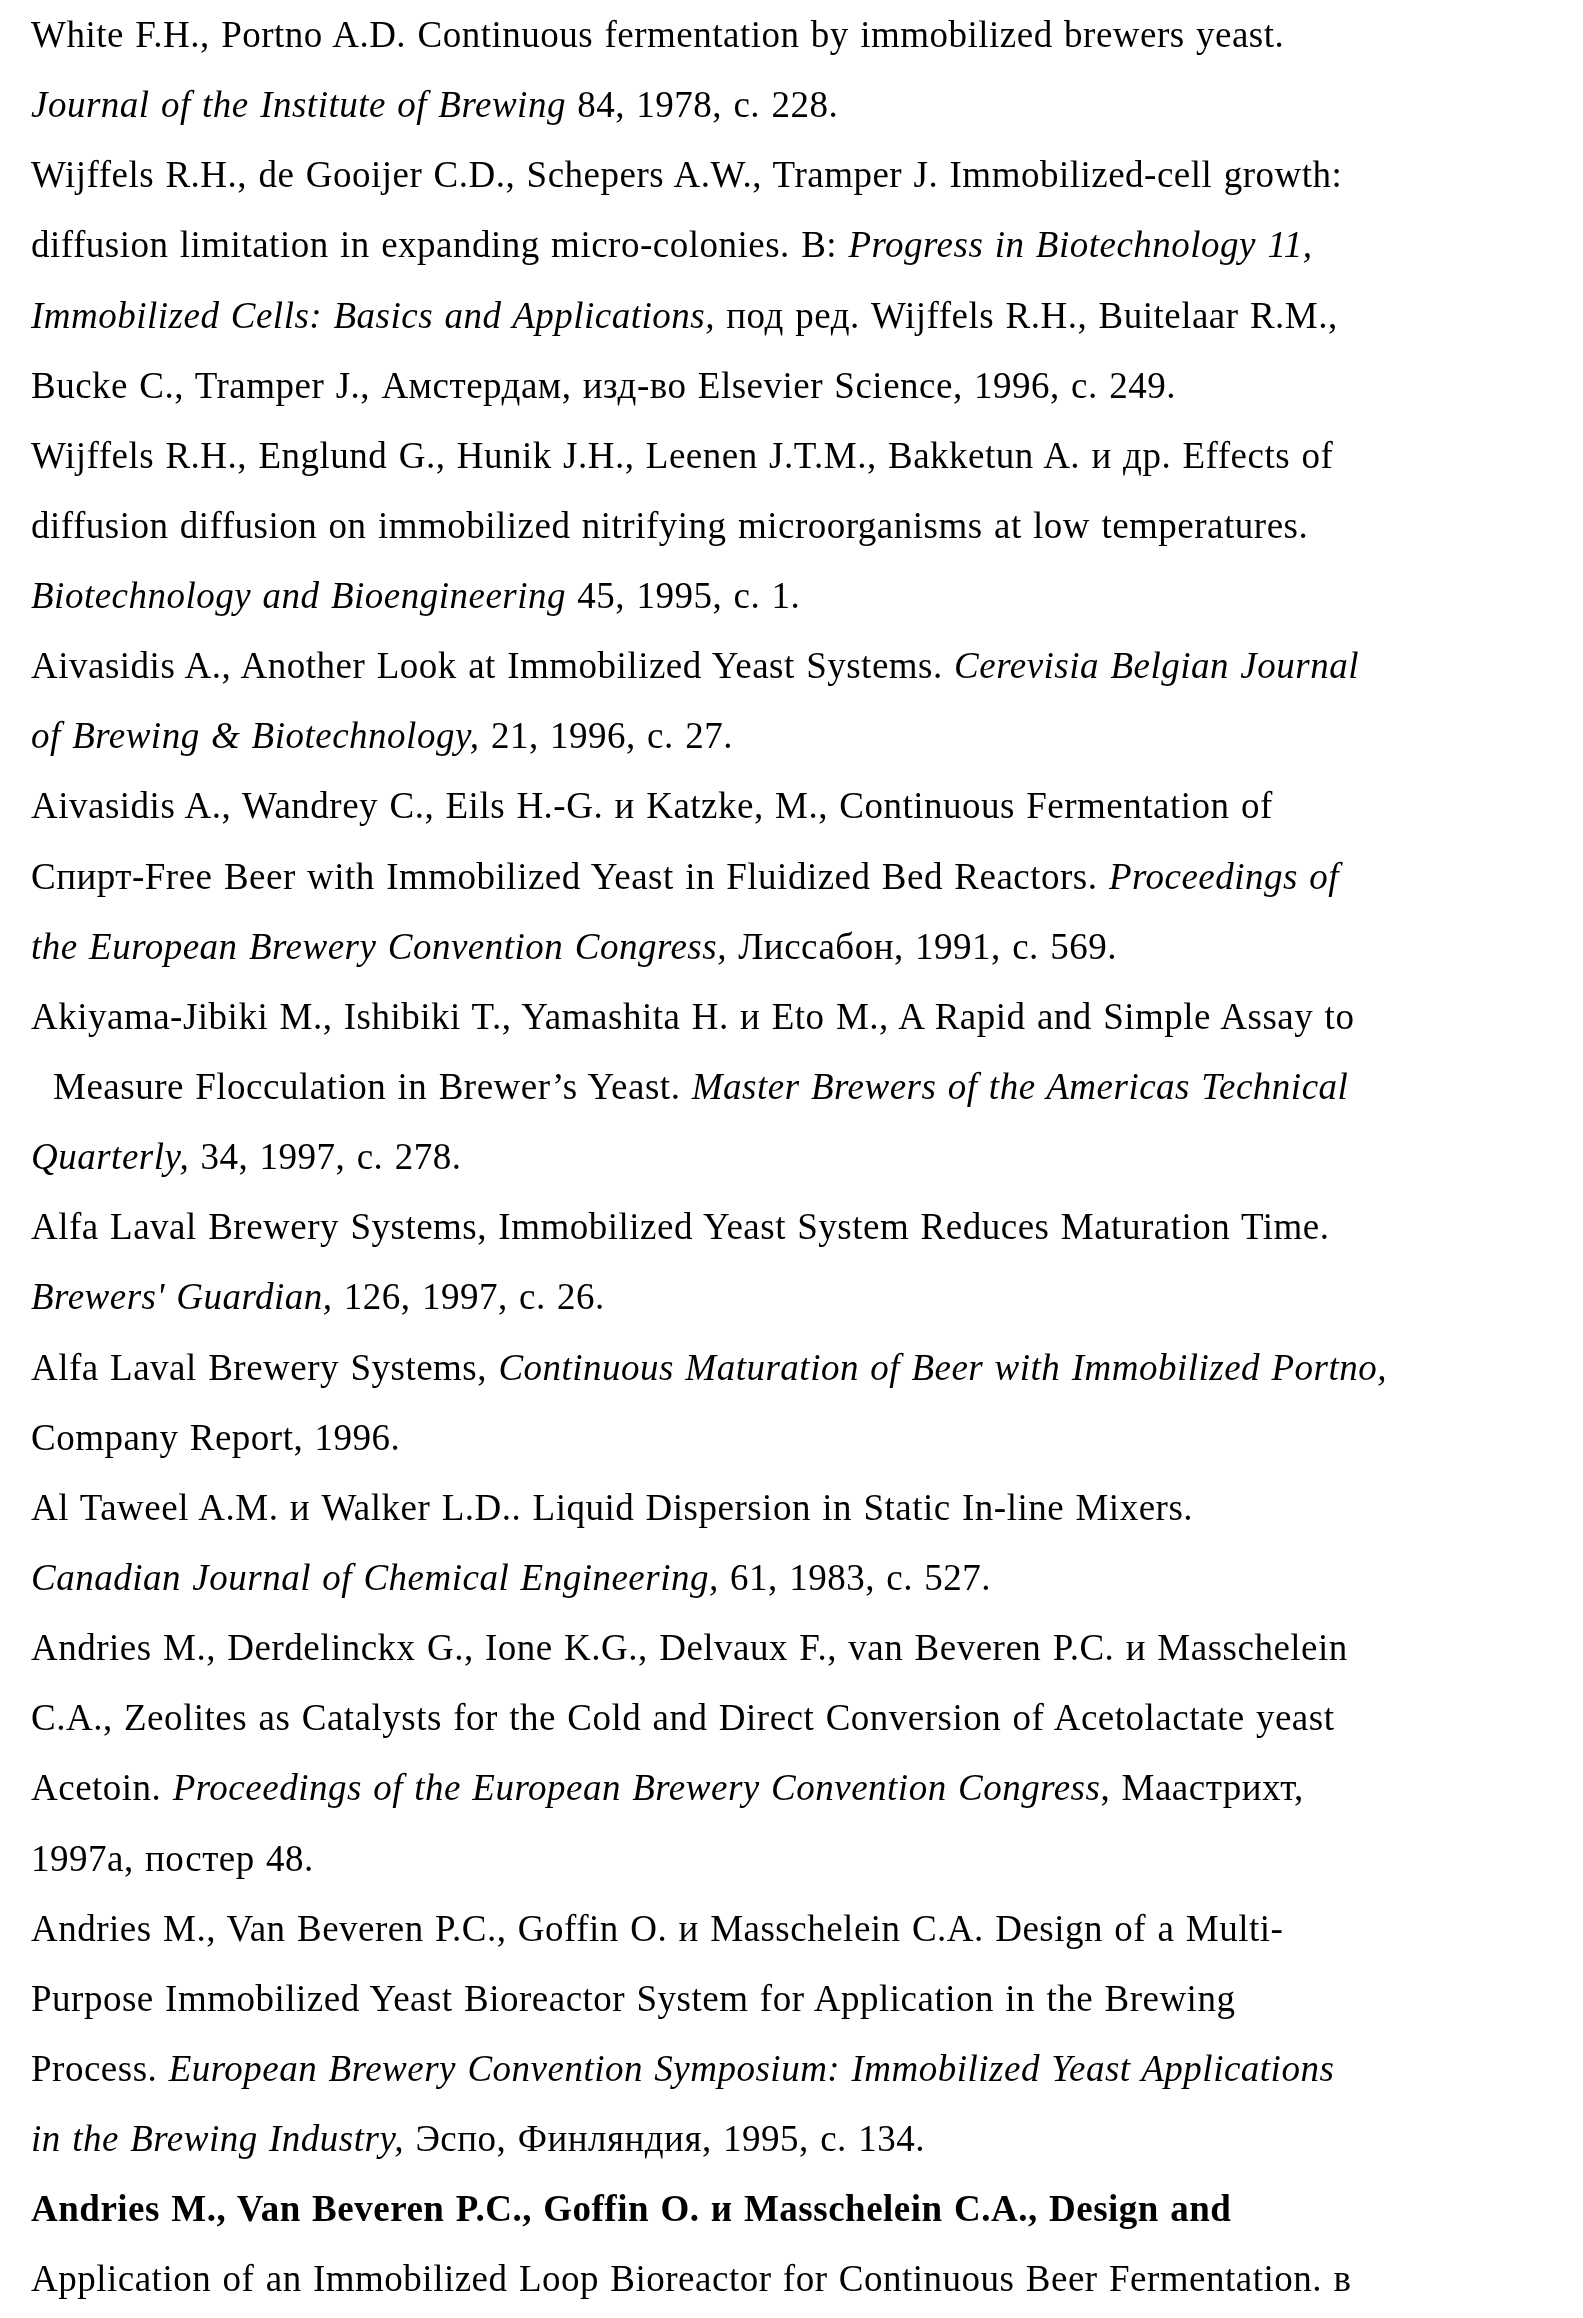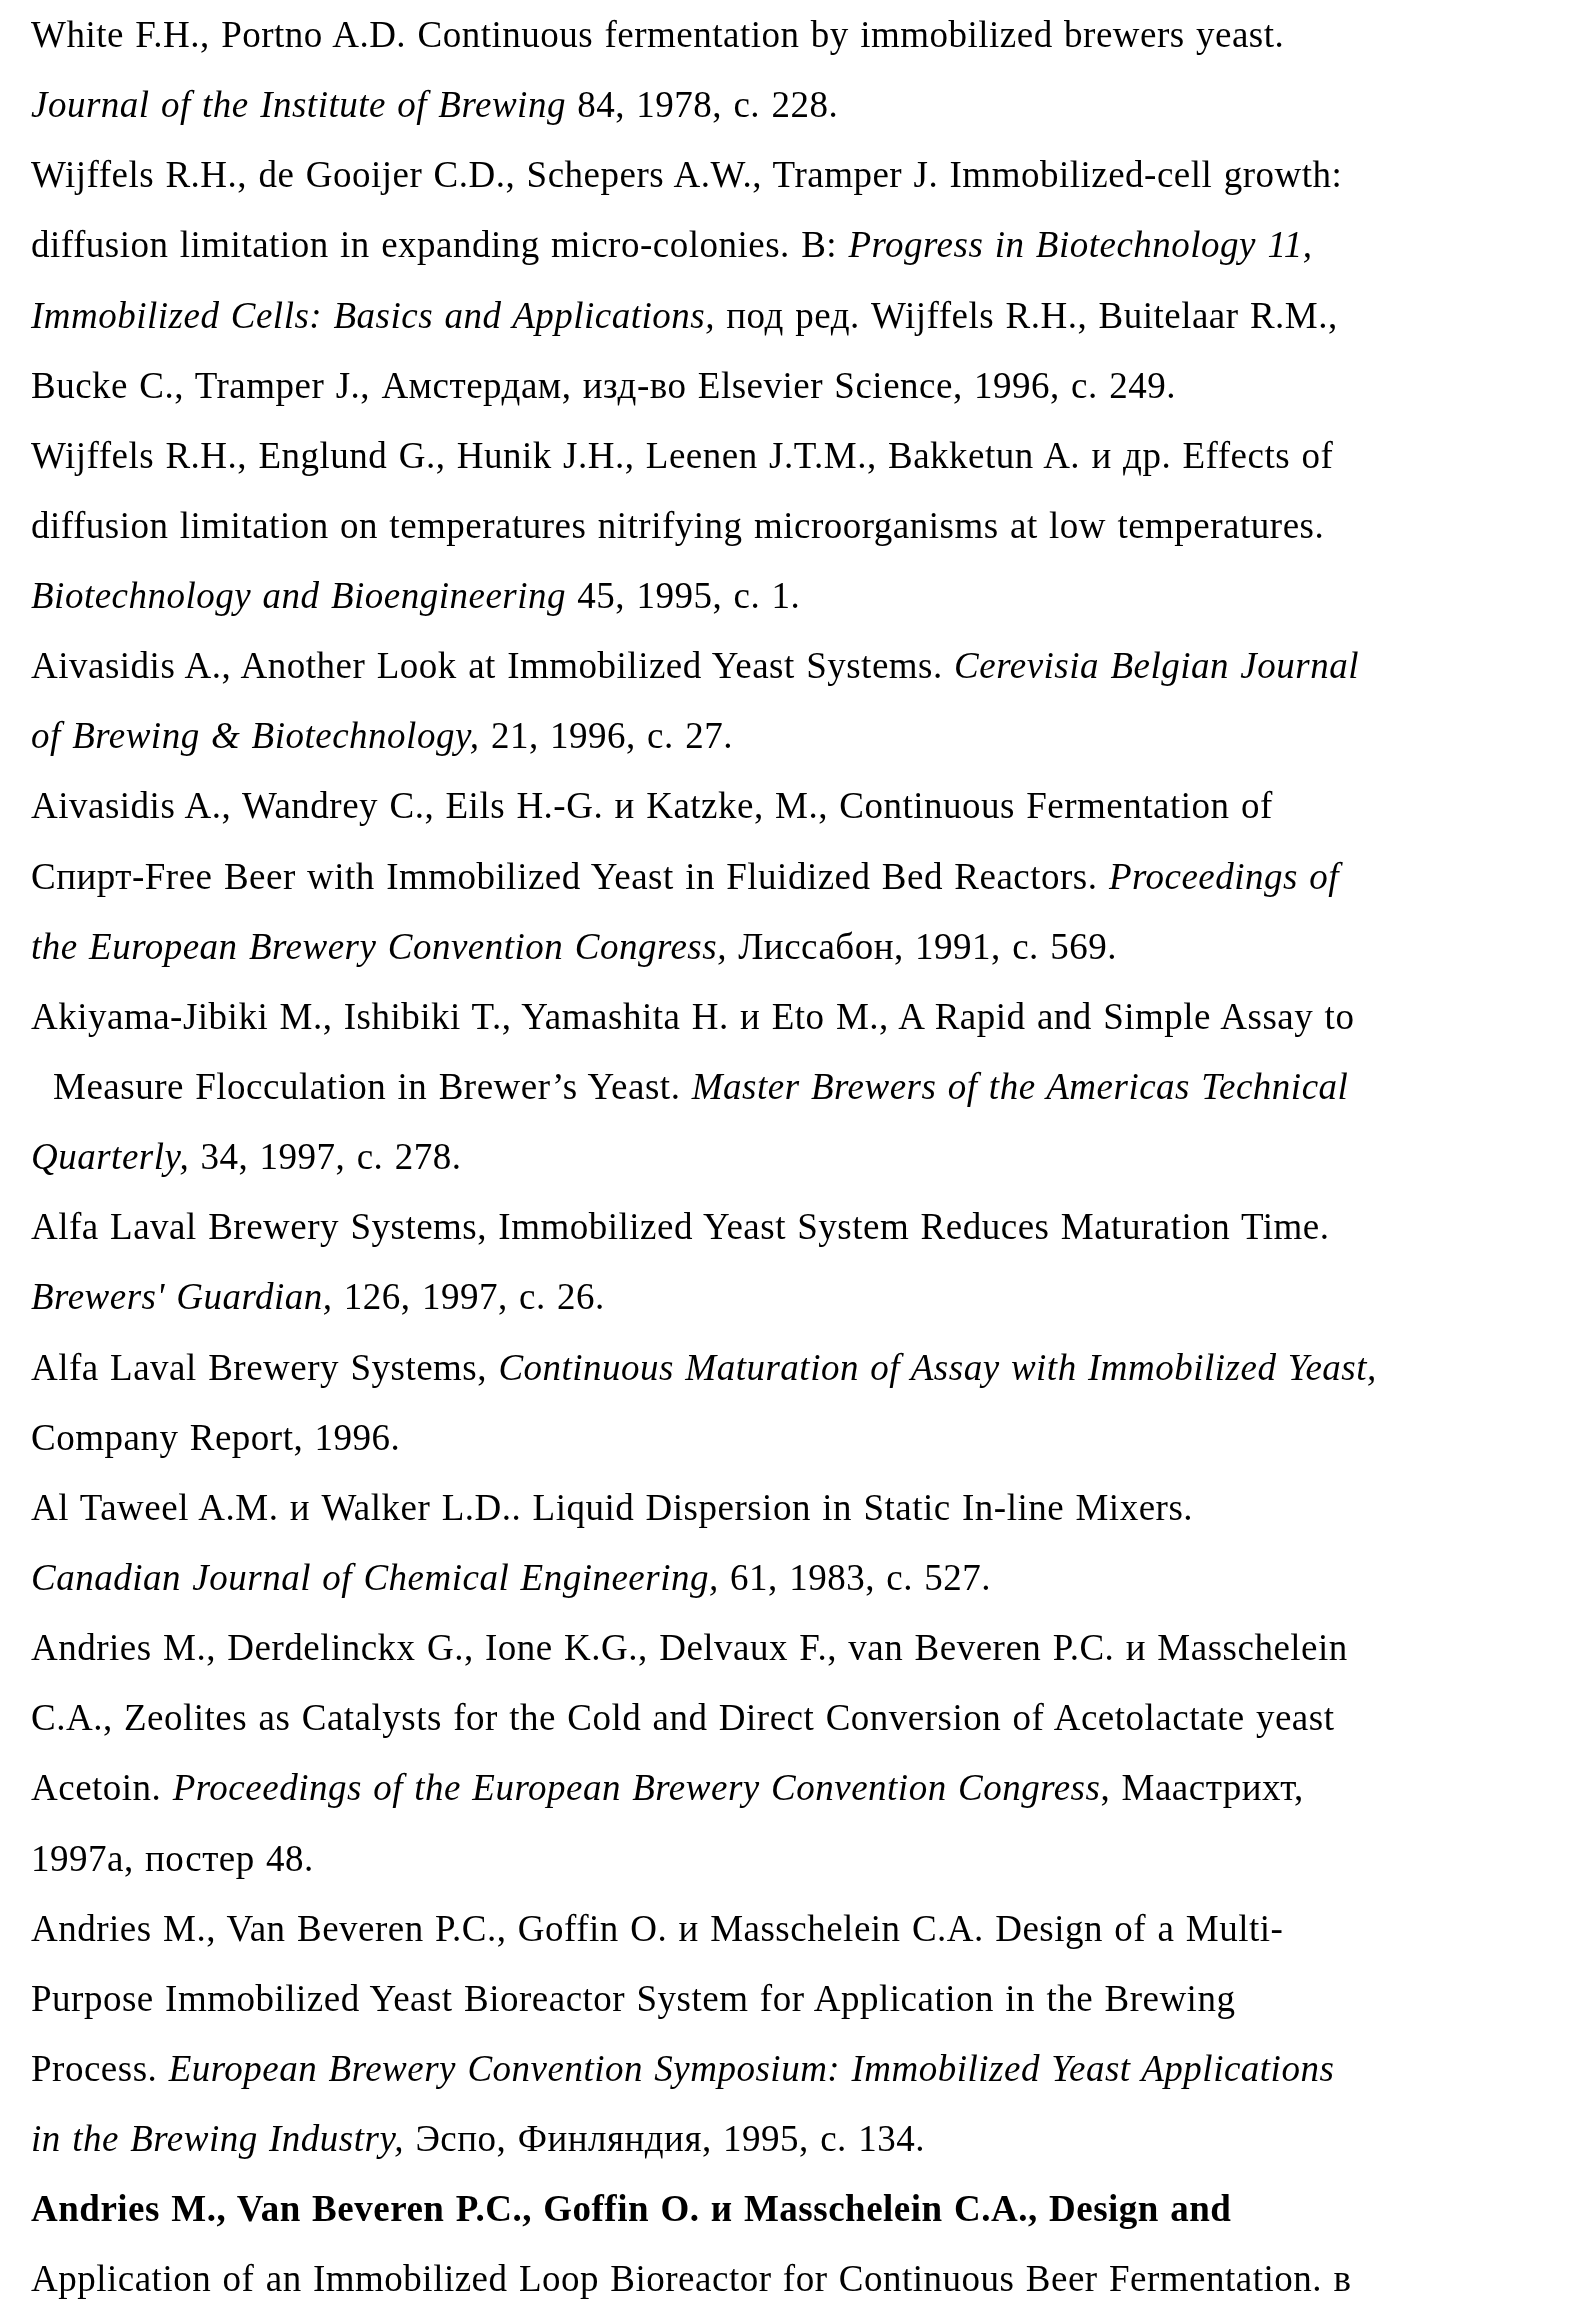--- a/index.html
+++ b/index.html
@@ -20,33 +20,33 @@
 <body>
 
 <div class="page" id="page">
     <div class="line" style="top: 0px;"><span>White F.H., Portno A.D. Continuous fermentation by immobilized brewers yeast.</span></div>
     <div class="line" style="top: 70px;"><span class="seg-i">Journal of the Institute of Brewing</span><span> 84, 1978, c. 228.</span></div>
     <div class="line" style="top: 140px;"><span>Wijffels R.H., de Gooijer C.D., Schepers A.W., Tramper J.  Immobilized-cell growth:</span></div>
     <div class="line" style="top: 210px;"><span>diffusion limitation in expanding micro-colonies. B: </span><span class="seg-i">Progress in Biotechnology 11,</span></div>
     <div class="line" style="top: 281px;"><span class="seg-i">Immobilized Cells: Basics and Applications,</span><span> под ред. Wijffels R.H., Buitelaar R.M.,</span></div>
     <div class="line" style="top: 351px;"><span>Bucke C., Tramper J., Амстердам, изд-во Elsevier Science, 1996, c. 249.</span></div>
     <div class="line" style="top: 421px;"><span>Wijffels R.H., Englund G., Hunik J.H., Leenen J.T.M., Bakketun A. и др. Effects of</span></div>
-    <div class="line" style="top: 491px;"><span>diffusion limitation on temperatures nitrifying microorganisms at low temperatures.</span></div>
+    <div class="line" style="top: 491px;"><span>diffusion diffusion on immobilized nitrifying microorganisms at low temperatures.</span></div>
     <div class="line" style="top: 561px;"><span class="seg-i">Biotechnology and Bioengineering</span><span> 45, 1995, c. 1.</span></div>
     <div class="line" style="top: 631px;"><span>Aivasidis A., Another Look at Immobilized Yeast Systems. </span><span class="seg-i">Cerevisia Belgian Journal</span></div>
     <div class="line" style="top: 701px;"><span class="seg-i">of Brewing &amp; Biotechnology,</span><span> </span><span class="seg-b">21</span><span>, 1996, c. 27.</span></div>
     <div class="line" style="top: 771px;"><span>Aivasidis A., Wandrey C., Eils H.-G. и Katzke, M., Continuous Fermentation of</span></div>
     <div class="line" style="top: 842px;"><span>Спирт-Free Beer with Immobilized Yeast in Fluidized Bed Reactors. </span><span class="seg-i">Proceedings of</span></div>
     <div class="line" style="top: 912px;"><span class="seg-i">the European Brewery Convention Congress,</span><span> Лиссабон, 1991, c. 569.</span></div>
     <div class="line" style="top: 982px;"><span>Akiyama-Jibiki M., Ishibiki T., Yamashita H. и Eto M., A Rapid and Simple Assay to</span></div>
     <div class="line" style="top: 1052px; margin-left: 22px;"><span>Measure Flocculation in Brewer’s Yeast. </span><span class="seg-i">Master Brewers of the Americas Technical</span></div>
     <div class="line" style="top: 1122px;"><span class="seg-i">Quarterly,</span><span> </span><span class="seg-b">34</span><span>, 1997, c. 278.</span></div>
     <div class="line" style="top: 1192px;"><span>Alfa Laval Brewery Systems, Immobilized Yeast System Reduces Maturation Time.</span></div>
     <div class="line" style="top: 1262px;"><span class="seg-i">Brewers' Guardian,</span><span> </span><span class="seg-b">126</span><span>, 1997, c. 26.</span></div>
-    <div class="line" style="top: 1333px;"><span>Alfa Laval Brewery Systems, </span><span class="seg-i">Continuous Maturation of Assay with Immobilized Yeast,</span></div>
+    <div class="line" style="top: 1333px;"><span>Alfa Laval Brewery Systems, </span><span class="seg-i">Continuous Maturation of Beer with Immobilized Portno,</span></div>
     <div class="line" style="top: 1403px;"><span>Company Report, 1996.</span></div>
     <div class="line" style="top: 1473px;"><span>Al Taweel A.M. и Walker L.D.. Liquid Dispersion in Static In-line Mixers.</span></div>
     <div class="line" style="top: 1543px;"><span class="seg-i">Canadian Journal of Chemical Engineering,</span><span> </span><span class="seg-b">61</span><span>, 1983, c. 527.</span></div>
     <div class="line" style="top: 1613px;"><span>Andries M., Derdelinckx G., Ione K.G., Delvaux F., van Beveren P.C. и Masschelein</span></div>
     <div class="line" style="top: 1683px;"><span>C.A., Zeolites as Catalysts for the Cold and Direct Conversion of Acetolactate yeast</span></div>
     <div class="line" style="top: 1753px;"><span>Acetoin. </span><span class="seg-i">Proceedings of the European Brewery Convention Congress</span><span>, Маастрихт,</span></div>
     <div class="line" style="top: 1824px;"><span>1997a, постер 48.</span></div>
     <div class="line" style="top: 1894px;"><span>Andries M., Van Beveren P.C., Goffin O. и Masschelein C.A. Design of a Multi-</span></div>
     <div class="line" style="top: 1964px;"><span>Purpose Immobilized Yeast Bioreactor System for Application in the Brewing</span></div>
     <div class="line" style="top: 2034px;"><span>Process. </span><span class="seg-i">European Brewery Convention Symposium: Immobilized Yeast Applications</span></div>

